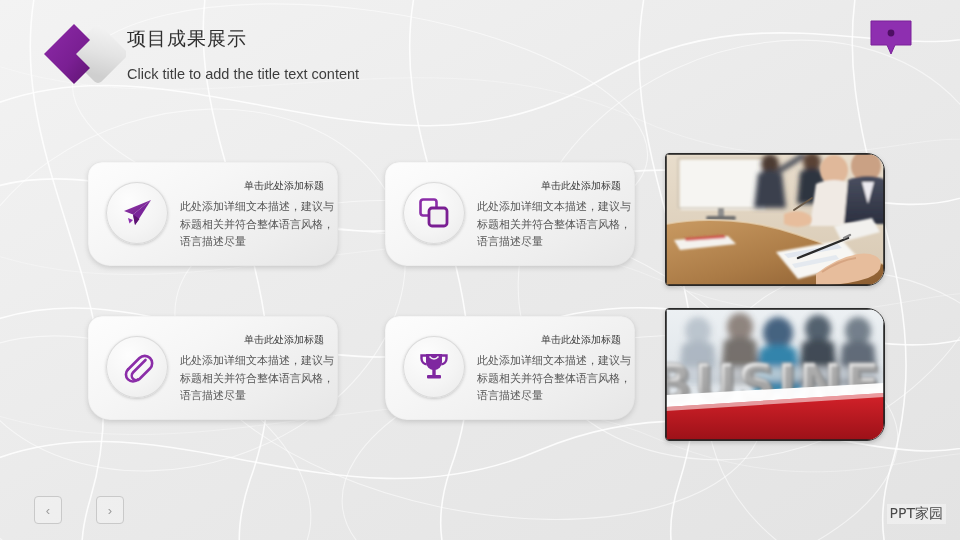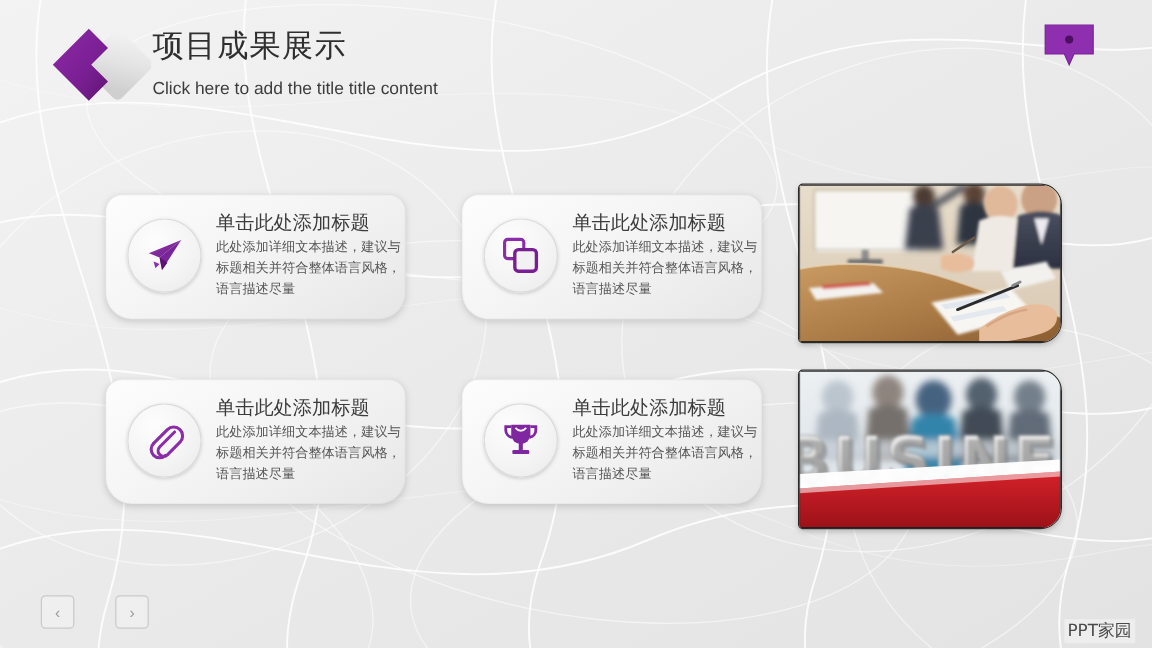--- a/index.html
+++ b/index.html
@@ -17,22 +17,22 @@
   #bg-texture{
     position:absolute;inset:0;width:960px;height:540px;pointer-events:none;
   }
   
   #header{position:absolute;left:0;top:0;width:960px;height:100px;}
   .logo{
     position:absolute;left:38px;top:18px;width:88px;height:72px;
   }
   .title-block{position:absolute;left:127px;top:22px;}
   .slide-title{
-    font-size:26px;color:#2f2f2f;letter-spacing:1px;line-height:34px;
-    font-family:Liberation Serif, serif;white-space:nowrap;
+    font-size:19px;color:#2f2f2f;letter-spacing:1px;line-height:34px;
+    font-family:Liberation Sans, sans-serif;white-space:nowrap;
   }
   .slide-subtitle{
     font-size:14.5px;color:#3d3d3d;margin-top:9px;line-height:18px;white-space:nowrap;
     font-family:"Liberation Sans",sans-serif;
   }
   .corner-badge{position:absolute;right:48px;top:20px;width:42px;height:36px;}
 
   
   .card{
     position:absolute;
@@ -41,22 +41,23 @@
     box-shadow:0 2px 5px rgba(120,120,120,.28), 0 0 1px rgba(160,160,160,.6) inset;
   }
   .card .icon-circle{
     position:absolute;left:18px;top:20px;width:62px;height:62px;border-radius:50%;
     background:radial-gradient(circle at 36% 30%,#fdfdfd 0%,#f4f4f4 55%,#e9e9e9 100%);
     box-shadow:0 1px 3px rgba(130,130,130,.38), 0 0 0 1px rgba(215,215,215,.9) inset;
     display:flex;align-items:center;justify-content:center;
   }
   .card .card-body{position:absolute;left:92px;top:14px;right:14px;}
   .card-title{
-    font-size:16px;color:#3b3b3b;line-height:20px;
+    font-size:10px;color:#3b3b3b;line-height:20px;
     font-family:"DejaVu Sans","Liberation Sans",sans-serif;
+    text-align:right;
   }
   .card-desc{
     font-size:11px;color:#555555;line-height:17.5px;margin-top:2px;
     width:158px;
     font-family:Liberation Serif, serif;
   }
 
   
   .photo{
     position:absolute;overflow:hidden;
@@ -67,21 +68,21 @@
   .photo svg{display:block;}
 
   
   .nav-btn{
     position:absolute;width:26px;height:26px;border-radius:4px;
     border:1px solid #c9c9c9;background:rgba(250,250,250,.35);
     display:flex;align-items:center;justify-content:center;
     color:#9a9a9a;font-size:13px;line-height:1;
   }
   .watermark{
-    position:absolute;right:14px;bottom:4px;font-size:14px;color:#4a4a4a;
+    position:absolute;right:14px;bottom:16px;font-size:14px;color:#4a4a4a;
     font-family:"DejaVu Sans","Liberation Sans",sans-serif;
     background:rgba(245,245,245,.55);padding:1px 3px;
   }
 </style>
 </head>
 <body>
 
 <div id="slide">
 
   <svg id="bg-texture" viewBox="0 0 960 540" xmlns="http://www.w3.org/2000/svg">
@@ -136,21 +137,21 @@
             <stop offset="100%" stop-color="#5f1472"></stop>
           </linearGradient>
         </defs>
         <rect x="38" y="14" width="44" height="44" rx="5" transform="rotate(45 60 36)" fill="url(#graydia)"></rect>
         <path d="M36,6 L52,22 L38,36 L52,50 L36,66 L6,36 Z" fill="url(#purpchev)"></path>
       </svg>
     </div>
 
     <div class="title-block">
       <div class="slide-title">项目成果展示</div>
-      <div class="slide-subtitle">Click here to add the title title content</div>
+      <div class="slide-subtitle">Click title to add the title text content</div>
     </div>
 
     <div class="corner-badge">
       <svg width="42" height="36" viewBox="0 0 42 36" xmlns="http://www.w3.org/2000/svg">
         <path d="M1,1 H41 V25 H25 L21,34 L17,25 H1 Z" fill="#8e2fb0" stroke="#7a2199" stroke-width="1"></path>
         <circle cx="21" cy="13" r="3.4" fill="#4e0f63"></circle>
       </svg>
     </div>
   </div>
 

